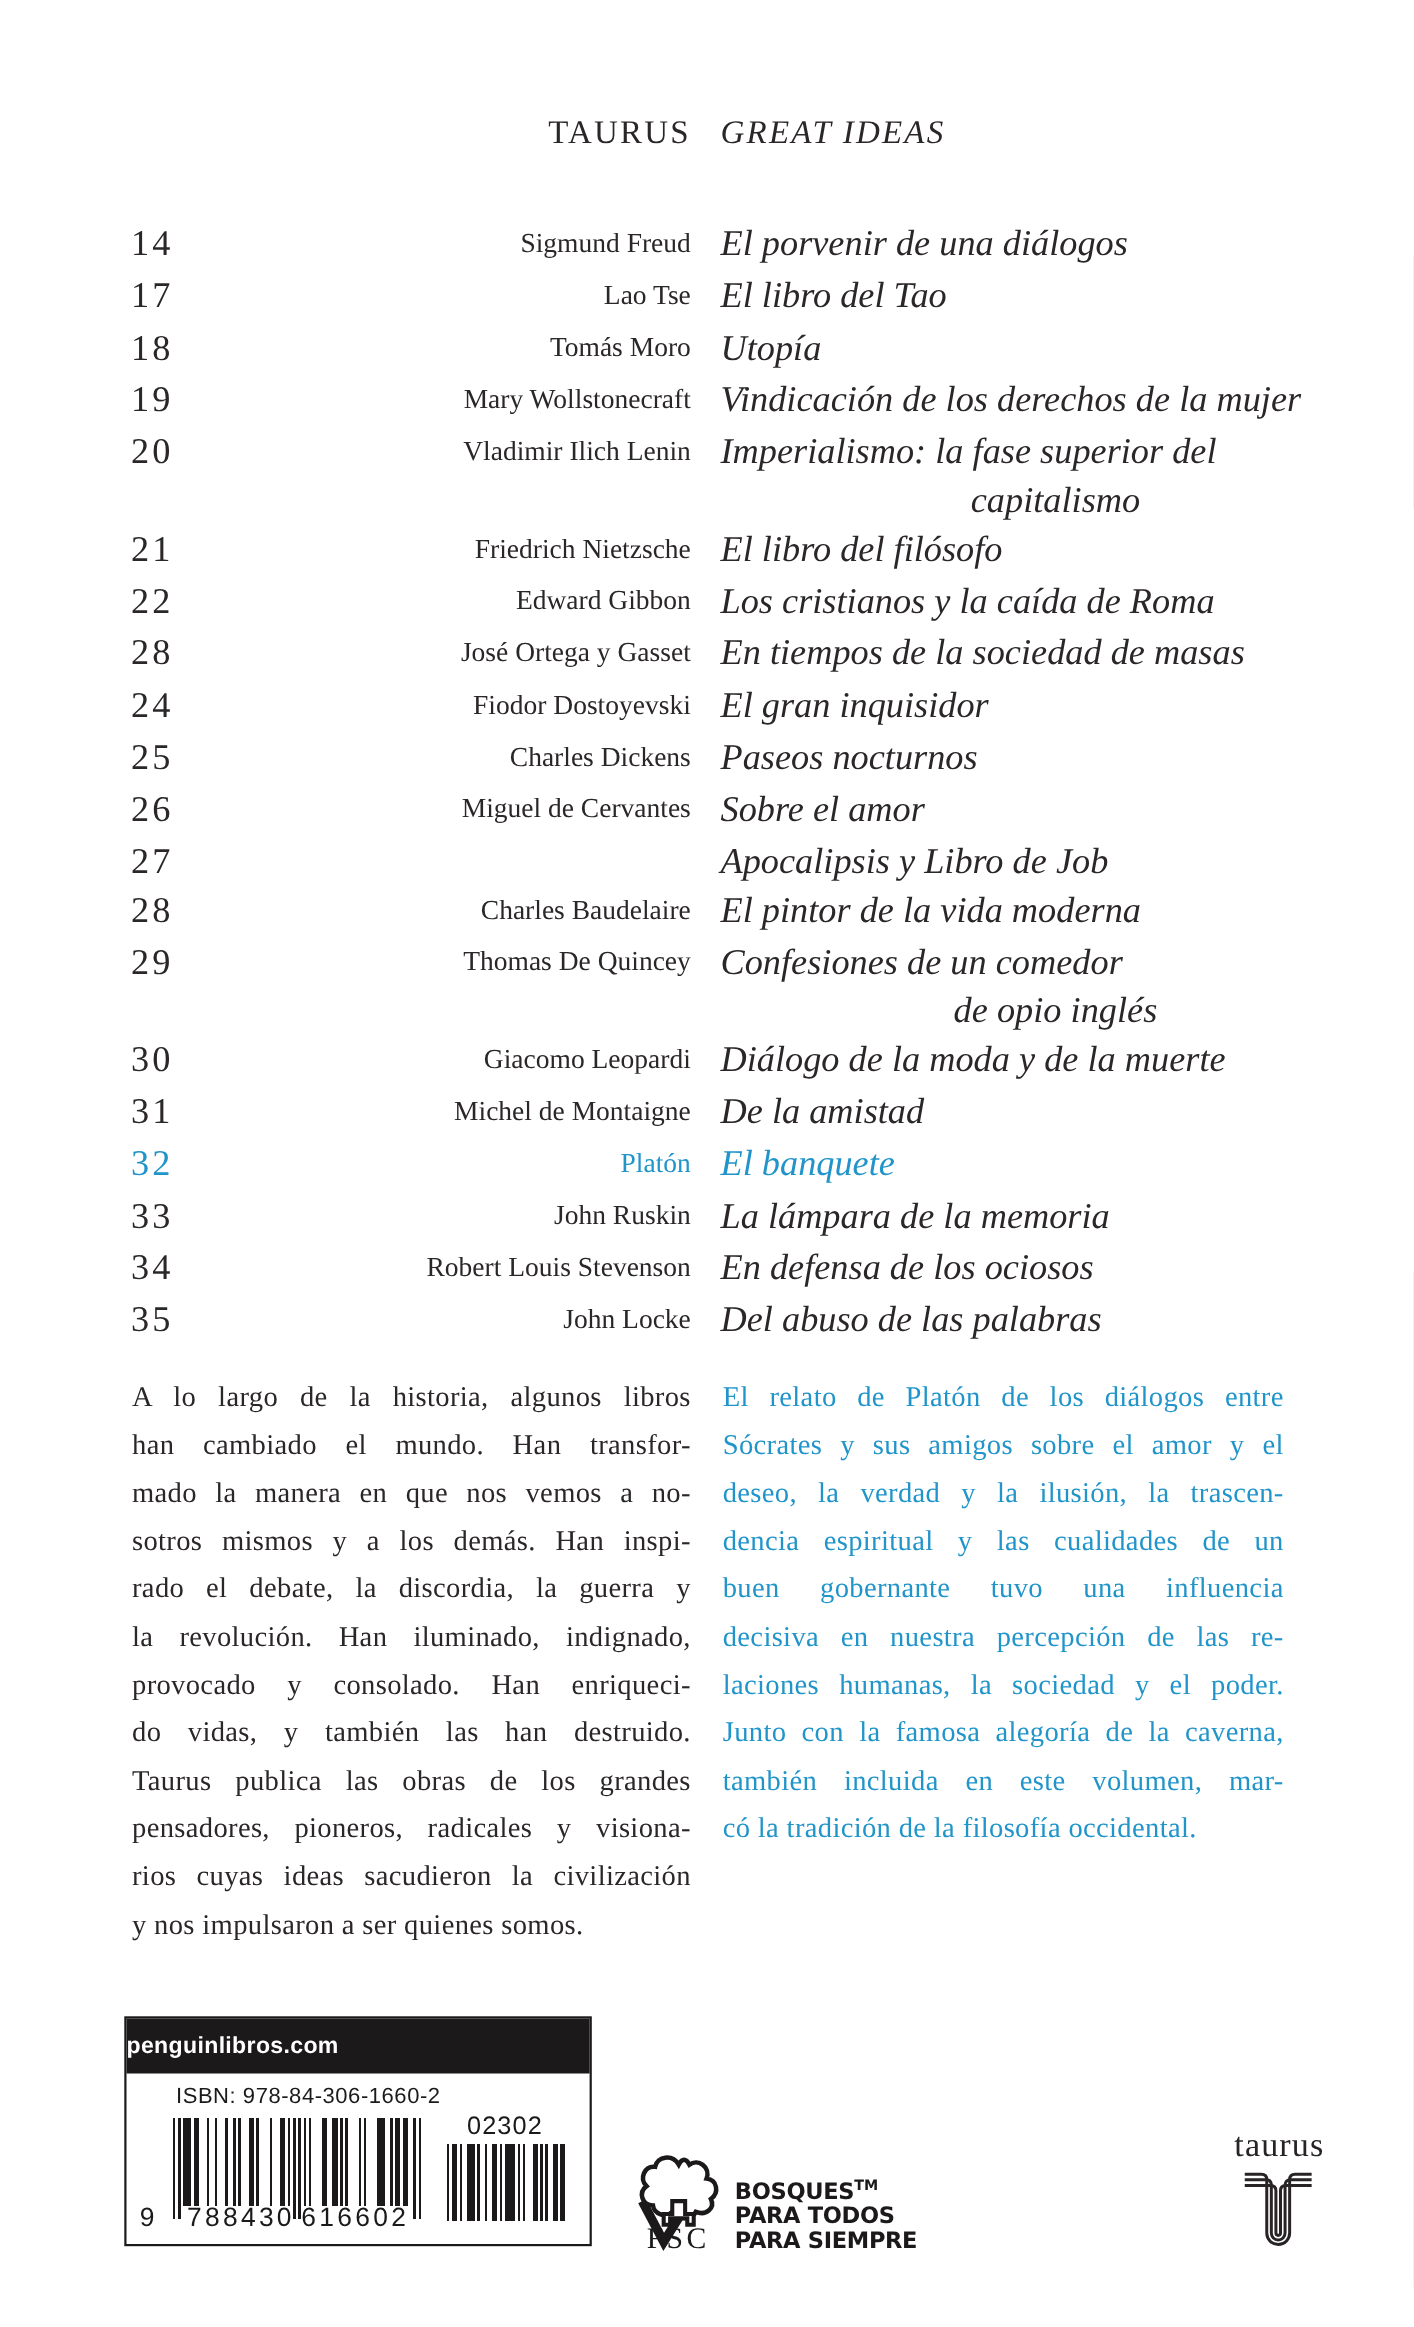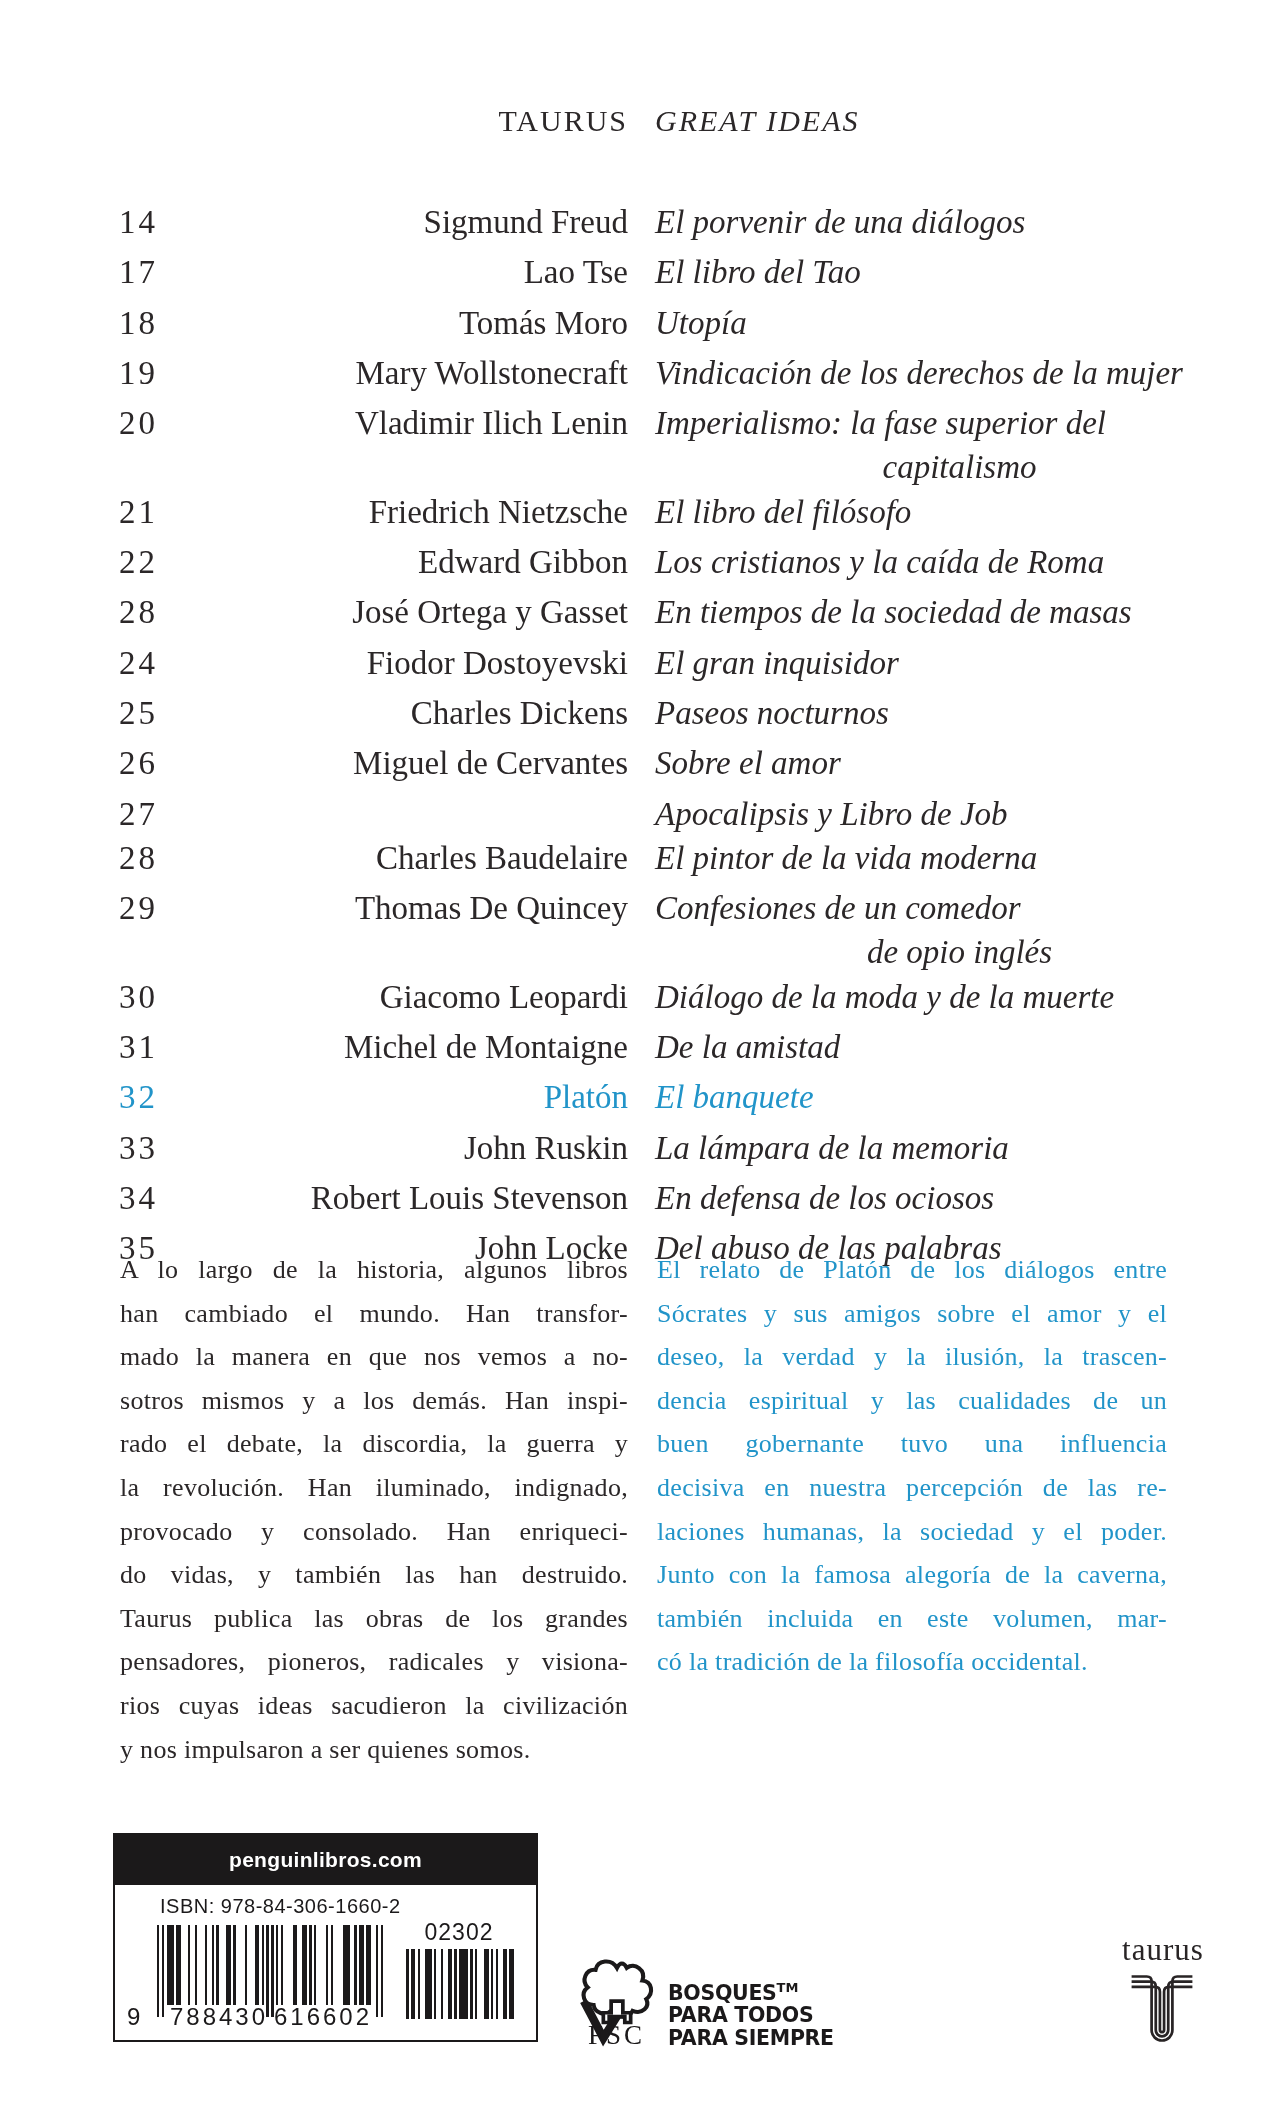--- a/index.html
+++ b/index.html
@@ -10,39 +10,39 @@
   }
   
   .hdr-brand{position:absolute;left:380px;top:104px;width:248px;text-align:right;
     font-size:30px;letter-spacing:2px;}
   .hdr-series{position:absolute;left:655px;top:104px;font-size:30px;font-style:italic;letter-spacing:2px;}
   
   .book-list{position:absolute;left:119px;top:200px;width:1100px;}
   .book-row{display:grid;grid-template-columns:509px 27px auto;line-height:44.3px;}
   .cell-left{position:relative;text-align:right;}
   .book-num{position:absolute;left:0;top:0;font-size:33px;letter-spacing:3px;}
-  .book-author{font-size:33px;}
+  .book-author{font-size:25px;}
   .book-title{font-size:33px;font-style:italic;}
   .title-cont{padding-left:45px;text-align:center;}
   .accent{color:#2194c9;}
   
   .para{position:absolute;top:1248px;}
   .para-left{left:120px;width:508px;}
   .para-right{left:657px;width:510px;color:#2194c9;}
   .para .line{
     height:43.6px;line-height:43.6px;font-size:26px;letter-spacing:0.3px;
     text-align:justify;text-align-last:justify;overflow:hidden;white-space:nowrap;
   }
   .para .line.last{text-align-last:left;}
   
   .bc-box{position:absolute;left:113px;top:1833px;width:425px;height:209px;
     border:2.5px solid #1b191a;box-sizing:border-box;background:#fff;}
   .bc-band{position:absolute;left:0;top:0;right:0;height:50px;background:#1b191a;
     color:#fff;font-family:"Liberation Sans",sans-serif;font-weight:bold;font-size:21px;
-    text-align:center;line-height:50px;letter-spacing:0.3px;}
+    text-align:left;line-height:50px;letter-spacing:0.3px;}
   .bc-isbn{position:absolute;left:45px;top:60px;font-family:"Liberation Sans",sans-serif;
     font-size:20px;letter-spacing:0.5px;color:#1b191a;}
   .bc-main{position:absolute;left:42px;top:90px;}
   .bc-digit{position:absolute;top:168px;font-family:"Liberation Sans",sans-serif;
     font-size:24px;letter-spacing:3px;color:#1b191a;}
   .bc-d-lead{left:12px;width:24px;text-align:left;letter-spacing:0;}
   .bc-d-g1{left:52px;width:104px;text-align:center;}
   .bc-d-g2{left:156px;width:104px;text-align:center;}
   .bc-addon{position:absolute;left:289px;top:114px;}
   .bc-addon-code{position:absolute;left:289px;top:84px;width:110px;text-align:center;

